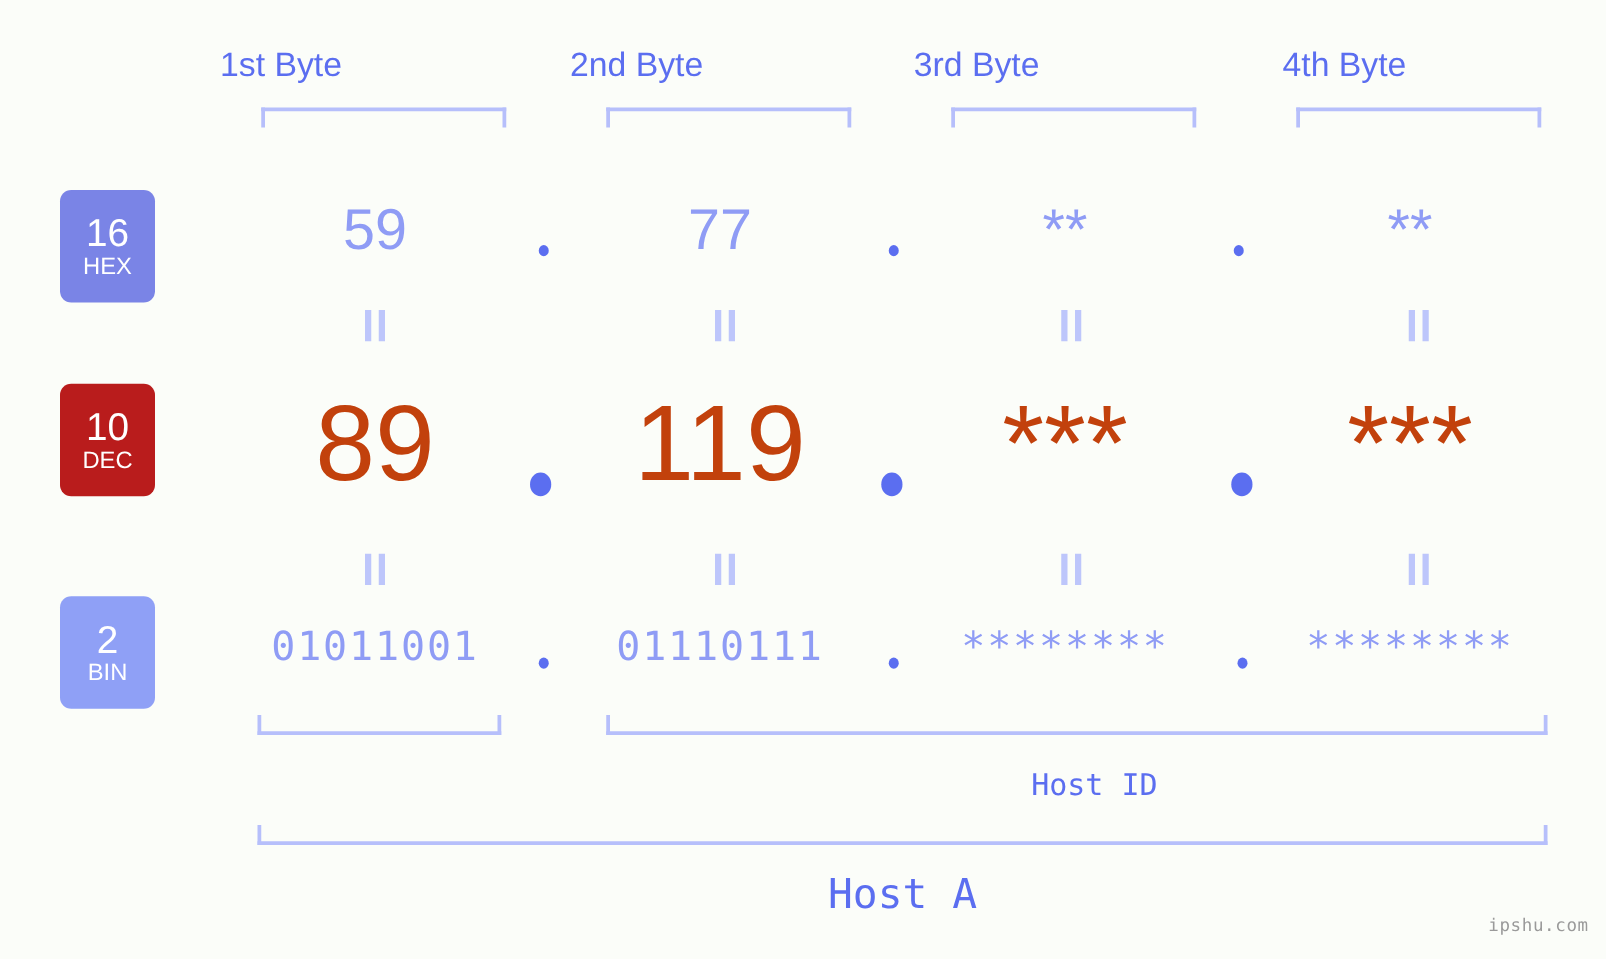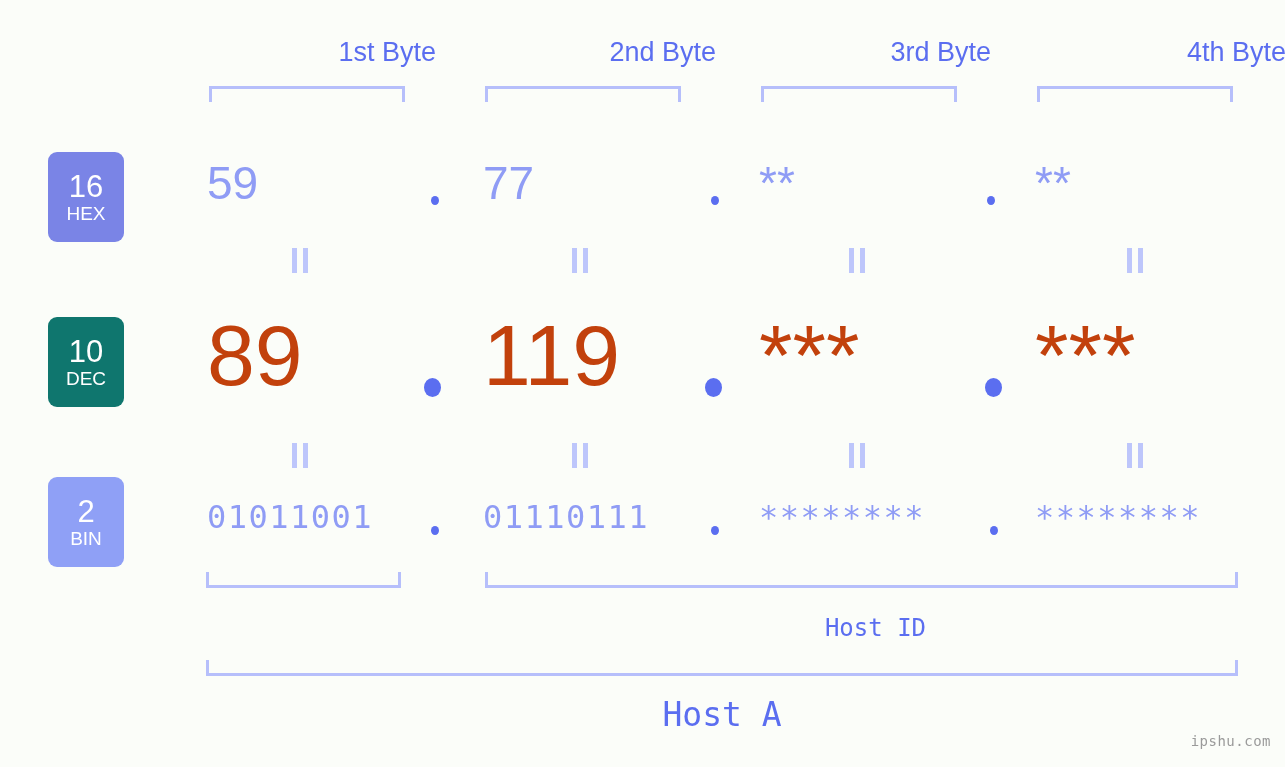--- a/index.html
+++ b/index.html
@@ -18,21 +18,21 @@
     width: 1285px;
     height: 767px;
   }
 
   
   .byte-label {
     position: absolute;
     top: 32px;
     height: 40px;
     line-height: 40px;
-    text-align: right;
+    text-align: left;
     font-family: "Liberation Sans", sans-serif;
     font-size: 27px;
     color: #5b6ef0;
     white-space: nowrap;
   }
 
   
   .bracket-down {           
     position: absolute;
     border-top: 3px solid #b6bffb;
@@ -69,27 +69,27 @@
     font-size: 31px;
     line-height: 33px;
     font-weight: 400;
   }
   .badge .abbr {
     font-size: 19px;
     line-height: 21px;
     font-weight: 400;
   }
   #badge-hex { top: 152px; height: 90px; background: #7a84e6; }
-  #badge-dec { top: 317px; height: 90px; background: #0f766e; }
+  #badge-dec { top: 307px; height: 90px; background: #b91c1c; }
   #badge-bin { top: 477px; height: 90px; background: #8fa0f6; }
 
   
   .cell {
     position: absolute;
-    text-align: left;
+    text-align: center;
     white-space: nowrap;
   }
   .row-hex .cell {
     font-family: "Liberation Sans", sans-serif;
     font-size: 46px;
     color: #8f9cf5;
     top: 155px;
     height: 56px;
     line-height: 56px;
   }

